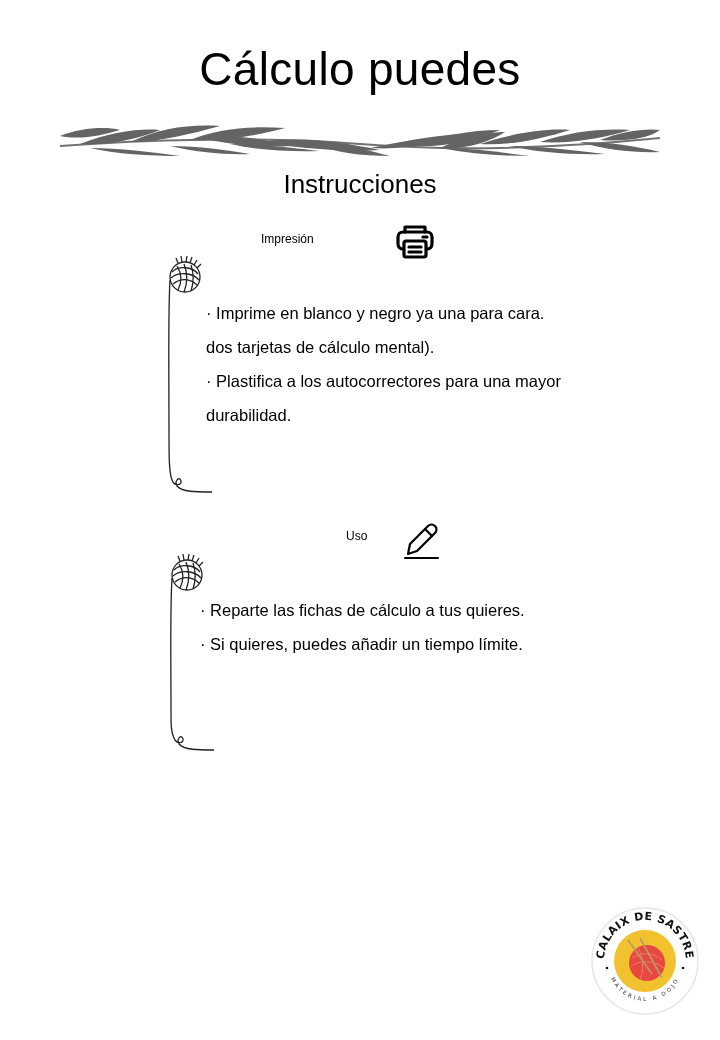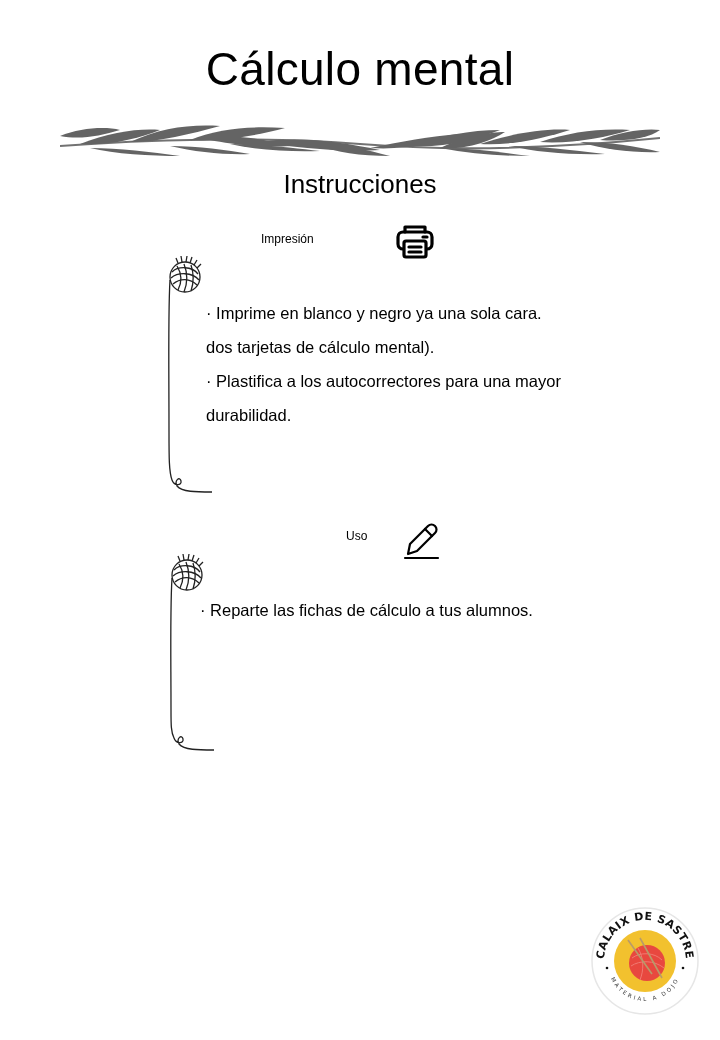--- a/index.html
+++ b/index.html
@@ -21,21 +21,21 @@
     .yarn-frame { position: absolute; }
     .bullets { position: absolute; font-size: 16.5px; line-height: 34px; }
     .bullets p { margin: 0; }
     .logo { position: absolute; left: 590px; top: 906px; width: 110px; height: 110px; }
   </style>
 </head>
 <body>
 
 <div>
 
-  <div class="title">Cálculo mental</div>
+  <div class="title">Cálculo puedes</div>
 
   <svg class="leaf-divider" viewBox="0 0 600 40">
     <g fill="#4a4a4a" opacity="0.85">
       <path d="M0 28 C 80 22, 200 18, 300 26 S 500 30, 600 20" stroke="#5a5a5a" stroke-width="2" fill="none"></path>
       <path d="M0 18 C 20 10, 45 8, 60 12 C 40 18, 20 22, 0 18Z"></path>
       <path d="M20 26 C 50 14, 80 10, 100 12 C 80 20, 50 28, 20 26Z"></path>
       <path d="M70 24 C 100 10, 130 6, 160 8 C 130 16, 100 24, 70 24Z"></path>
       <path d="M130 22 C 160 10, 190 8, 225 10 C 195 18, 160 24, 130 22Z"></path>
       <path d="M30 30 C 60 30, 90 34, 120 38 C 90 38, 55 36, 30 30Z"></path>
       <path d="M110 28 C 140 28, 165 32, 190 36 C 165 37, 135 34, 110 28Z"></path>
@@ -78,21 +78,21 @@
       <path d="M9 32 C 16 26, 26 26, 33 33"></path>
       <path d="M13 14 C 18 22, 18 30, 14 38"></path>
       <path d="M20 12 C 24 22, 24 30, 20 40"></path>
       <path d="M27 13 C 30 22, 30 30, 27 39"></path>
       <path d="M14 11 L12 6 M18 10 L17 4 M22 10 L23 4 M26 11 L28 5 M30 13 L33 8 M33 16 L37 12"></path>
       <path d="M6 28 C 4 60, 5 120, 5 180 C 5 205, 5 220, 8 228 C 10 234, 18 234, 17 229 C 16 224, 10 228, 13 234 C 18 240, 32 240, 48 240"></path>
     </g>
   </svg>
 
   <div class="bullets" style="left:206px; top:296px;">
-    <p>· Imprime en blanco y negro ya una sola cara.</p>
+    <p>· Imprime en blanco y negro ya una para cara.</p>
     <p>dos tarjetas de cálculo mental).</p>
     <p>· Plastifica a los autocorrectores para una mayor</p>
     <p>durabilidad.</p>
   </div>
 
   <div class="section-heading" style="left:346px; top:529px;">Uso</div>
 
   <svg class="icon" style="left:402px; top:520px;" width="40" height="42" viewBox="0 0 40 42">
     <g fill="none" stroke="#000" stroke-width="2.2" stroke-linejoin="round" stroke-linecap="round">
       <path d="M6 34 L8 24 L26 6 C 28 4, 31 4, 33 6 C 35 8, 35 11, 33 13 L15 31 Z"></path>
@@ -109,21 +109,22 @@
       <path d="M9 32 C 16 26, 26 26, 33 33"></path>
       <path d="M13 14 C 18 22, 18 30, 14 38"></path>
       <path d="M20 12 C 24 22, 24 30, 20 40"></path>
       <path d="M27 13 C 30 22, 30 30, 27 39"></path>
       <path d="M14 11 L12 6 M18 10 L17 4 M22 10 L23 4 M26 11 L28 5 M30 13 L33 8 M33 16 L37 12"></path>
       <path d="M6 28 C 4 60, 5 110, 5 160 C 5 175, 5 182, 8 188 C 10 194, 18 194, 17 189 C 16 184, 10 188, 13 194 C 18 200, 32 200, 48 200"></path>
     </g>
   </svg>
 
   <div class="bullets" style="left:200px; top:593px;">
-    <p>· Reparte las fichas de cálculo a tus alumnos.</p>
+    <p>· Reparte las fichas de cálculo a tus quieres.</p>
+    <p>· Si quieres, puedes añadir un tiempo límite.</p>
   </div>
 
   <svg class="logo" viewBox="0 0 110 110">
     <defs>
       <path id="arcTop" d="M 14 55 A 41 41 0 0 1 96 55"></path>
       <path id="arcBottom" d="M 18 58 A 37 37 0 0 0 92 58"></path>
     </defs>
     <circle cx="55" cy="55" r="53" fill="#fff" stroke="#e6e6e6" stroke-width="1.5"></circle>
     <circle cx="55" cy="55" r="31" fill="#f2c12e"></circle>
     <circle cx="57" cy="57" r="18" fill="#e8483f"></circle>

